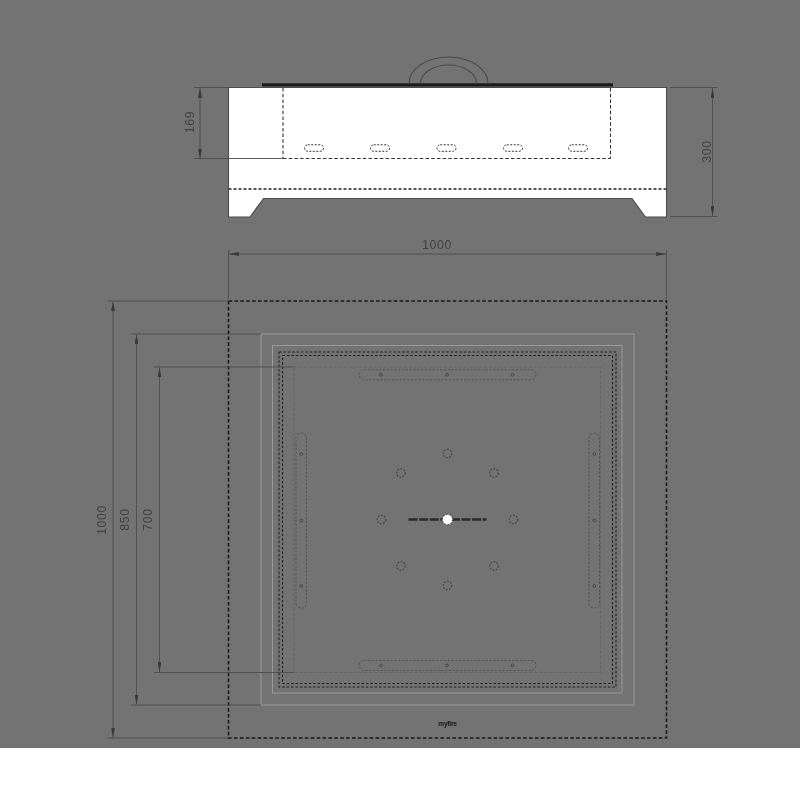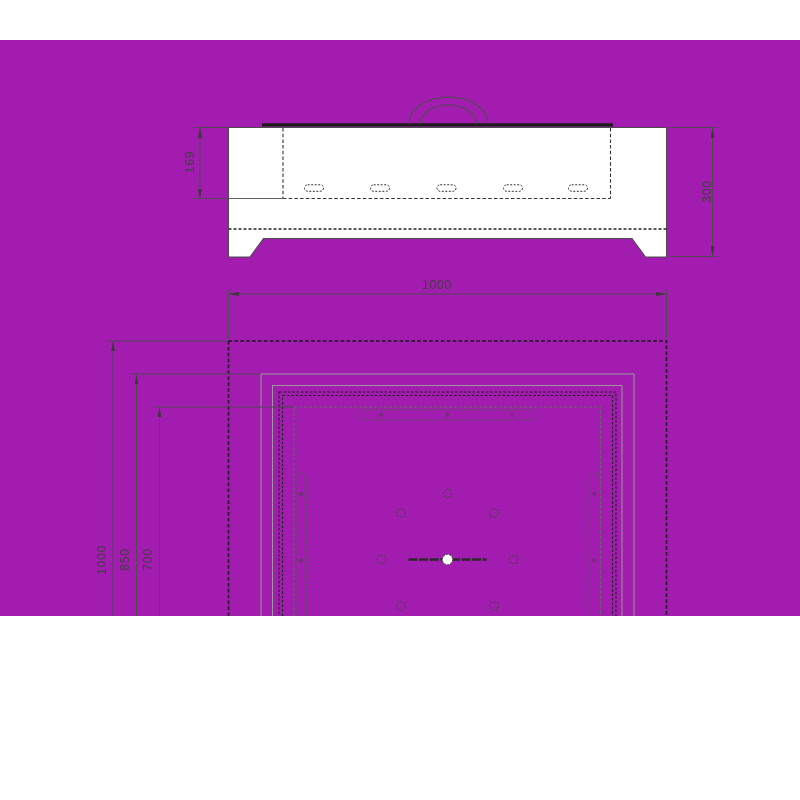--- a/index.html
+++ b/index.html
@@ -1,16 +1,16 @@
 <!DOCTYPE html>
 <html><head>
 <meta charset="utf-8">
 <style>
   html,body{margin:0;padding:0;background:#ffffff;}
-  .canvas{position:relative;width:800px;height:576px;background:#a21caf;overflow:hidden;margin-top:40px;}
+  .canvas{position:relative;width:800px;height:748px;background:#737373;overflow:hidden;}
   svg{display:block;}
   text{font-family:"Liberation Sans",sans-serif;font-size:12.3px;fill:#414141;letter-spacing:0.6px;}
   text.logo{font-size:6.5px;font-weight:bold;fill:#151515;letter-spacing:-0.2px;}
 </style>
 </head>
 <body>
 
 <div class="canvas">
 <svg width="800" height="800" viewBox="0 0 800 800">
   <defs>

